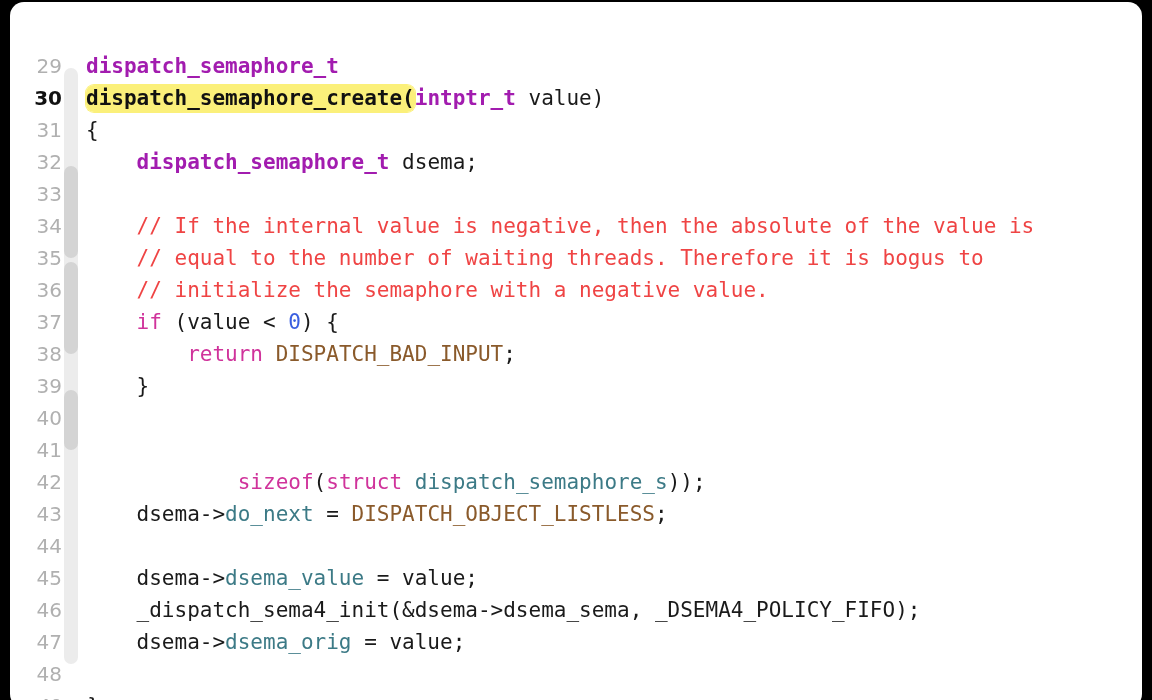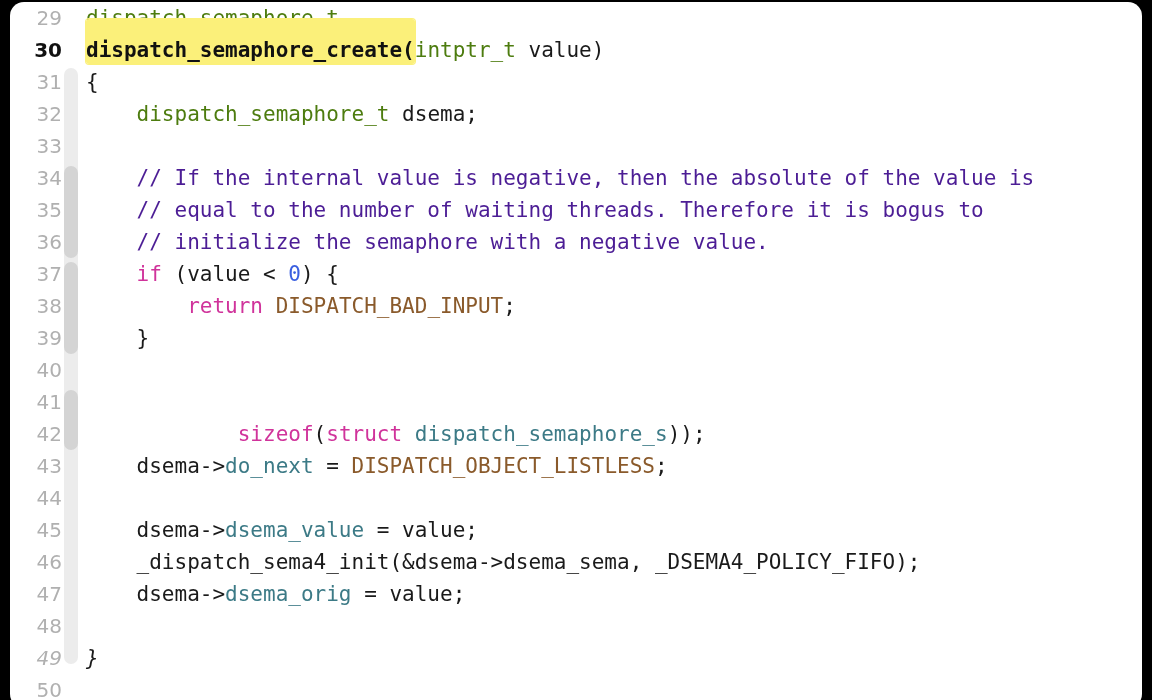--- a/index.html
+++ b/index.html
@@ -41,20 +41,21 @@
     font-size: 21px;
     line-height: 32px;
   }
 
   .code-line {
     position: relative;
     height: 32px;
     line-height: 32px;
     white-space: pre;
     display: block;
+    margin-top: 48px;
   }
 
   .ln {
     position: absolute;
     left: 0;
     width: 52px;
     text-align: right;
     color: #b0b0b0;
     font-size: 20px;
     font-family: "DejaVu Sans", "Liberation Sans", sans-serif;
@@ -90,32 +91,32 @@
     left: 0;
     width: 14px;
     border-radius: 7px;
   }
 
   .guide-light { background: #ececec; }
   .guide-dark  { background: #d4d4d4; }
 
   
   .t-plain    { color: #1a1a1a; }
-  .t-type     { color: #4d7c0f; }
+  .t-type     { color: #a21caf; font-weight: bold; }
   .t-keyword  { color: #d0339b; }
-  .t-comment  { color: #4c1d95; }
+  .t-comment  { color: #ef4444; }
   .t-const    { color: #8a5a2b; }
   .t-number   { color: #3a5fe0; }
   .t-func     { color: #3c7a86; }
   .t-bold     { font-weight: bold; color: #111111; }
 
   .hl {
     background: #fbf07a;
-    border-radius: 3px;
-    padding: 19px 0 2px 0;
+    border-radius: 8px;
+    padding: 1px 0 2px 0;
     box-shadow: 0 0 0 1px #fbf07a;
   }
 </style>
 </head>
 <body>
 
 <div id="root">
   <div id="editor-panel">
 
     <div id="guide-col">

